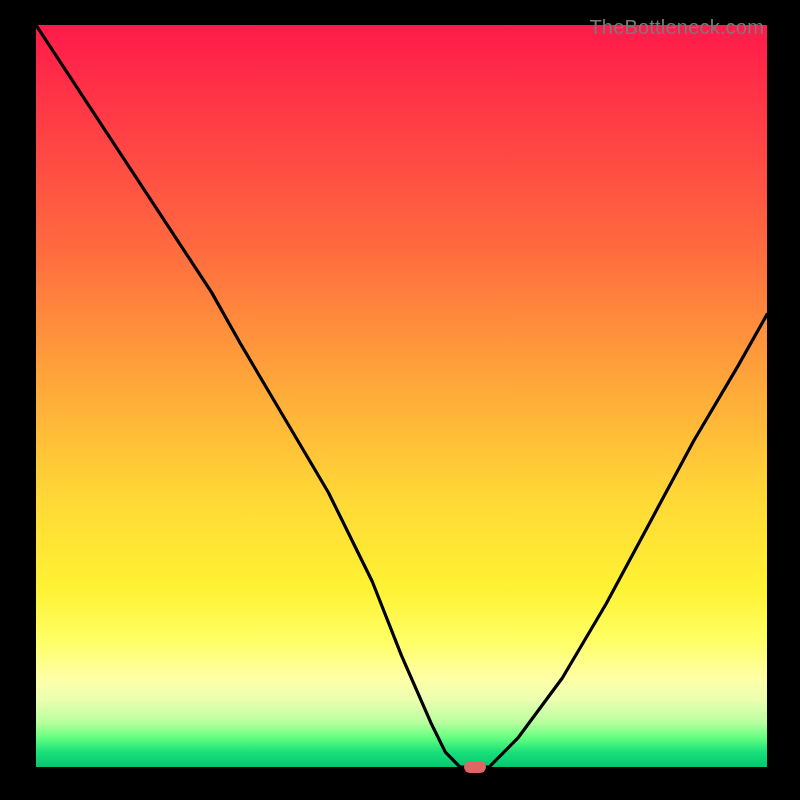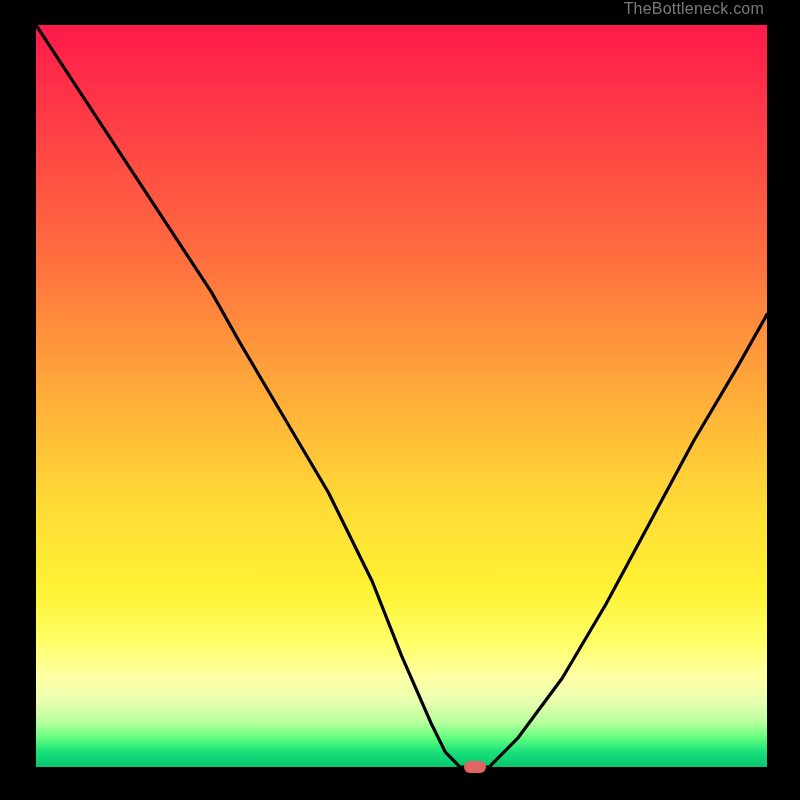--- a/index.html
+++ b/index.html
@@ -36,24 +36,24 @@
       #ffffa6 88%,
       #eaffb0 91%,
       #b8ff9e 94%,
       #66ff80 96%,
       #18e07a 98%,
       #09c56e 100%
     );
   }
   .watermark {
     position: absolute;
-    top: 0;
+    top: 16px;
     right: 36px;
     color: #7a7a7a;
-    font-size: 16px;
+    font-size: 20px;
     font-weight: 500;
     letter-spacing: 0.2px;
     user-select: none;
   }
   svg.curve {
     position: absolute;
     left: 0;
     top: 0;
     width: 731px;
     height: 742px;

